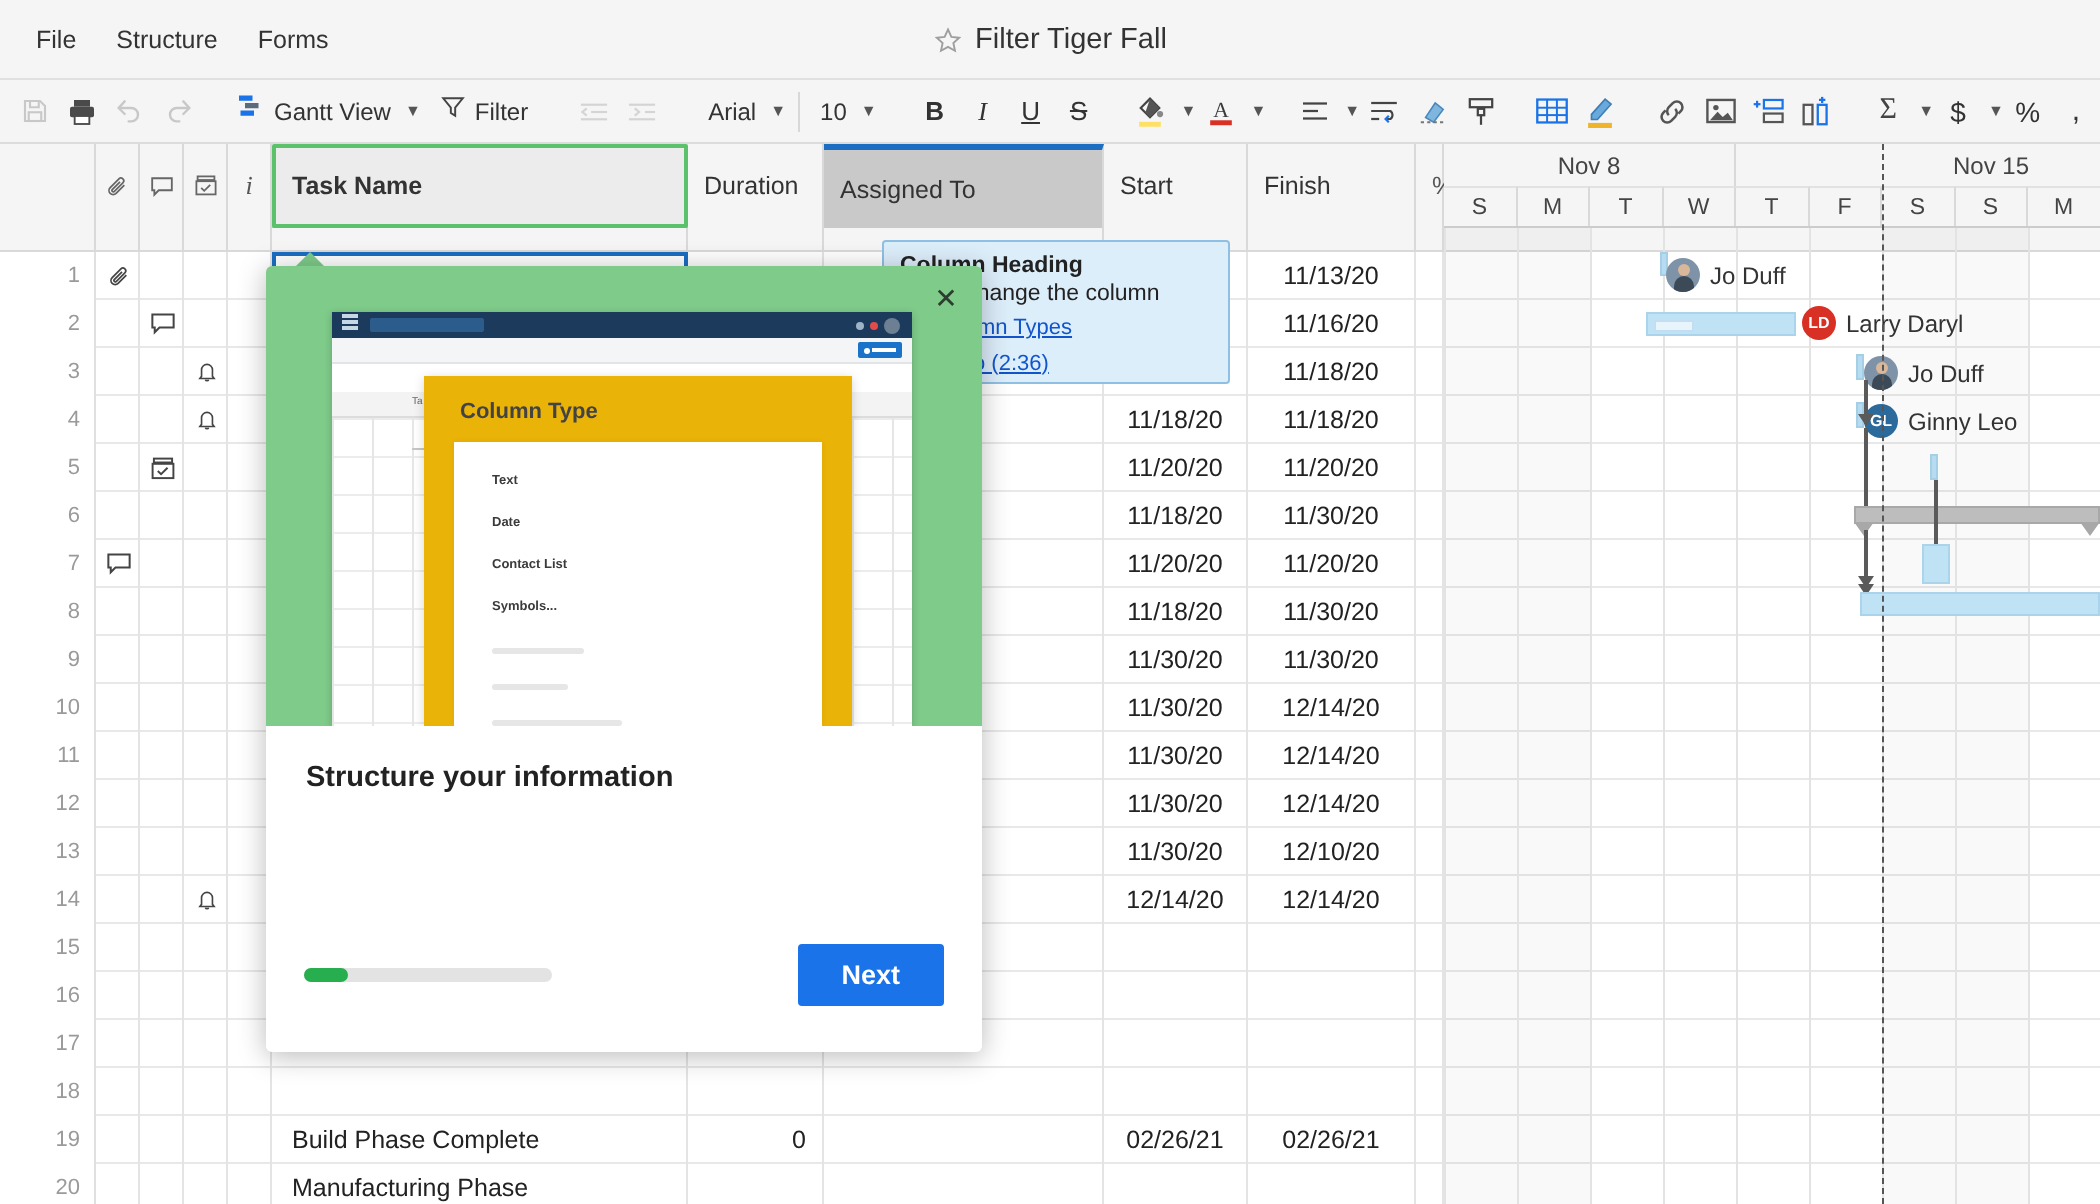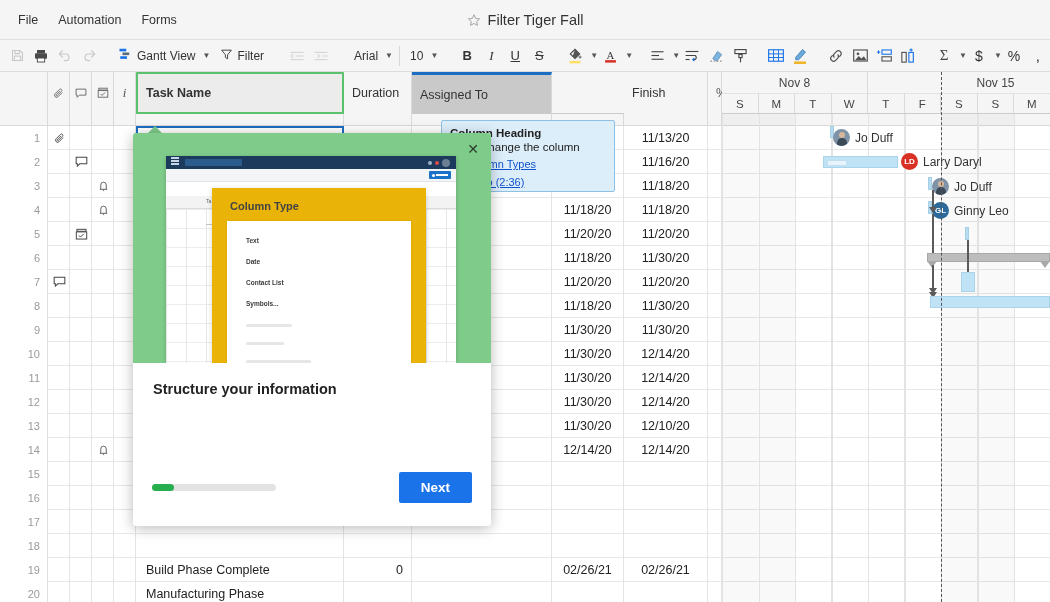--- a/index.html
+++ b/index.html
@@ -277,21 +277,21 @@
   }
 </style>
 </head>
 <body>
 
 <div id="app">
 
   <div class="menubar">
     <div class="menu-items">
       <div class="menu-item">File</div>
-      <div class="menu-item">Automation</div>
+      <div class="menu-item">Structure</div>
       <div class="menu-item">Forms</div>
     </div>
     <div class="doc-title">
       <div class="doc-title-inner">
         <span class="star-icon">
           <svg width="14" height="14" viewBox="0 0 24 24" fill="none" stroke="#9e9e9e" stroke-width="1.6">
             <polygon points="12,3 14.9,9.3 21.6,10.1 16.6,14.6 18,21.2 12,17.9 6,21.2 7.4,14.6 2.4,10.1 9.1,9.3"></polygon>
           </svg>
         </span>
         <span class="doc-title-text">Filter Tiger Fall</span>
@@ -526,20 +526,21 @@
       <svg width="12" height="12" viewBox="0 0 20 20" fill="none" stroke="#666" stroke-width="1.5">
         <rect x="3" y="2" width="14" height="3"></rect>
           <rect x="2" y="6" width="16" height="11"></rect>
         <polyline points="6,11.5 8.5,14 13.5,9"></polyline>
       </svg>
     </div>
     <div class="gh-cell icon-col" style="left:114px;width:22px;font-style:italic;color:#555;font-family:'Liberation Serif',serif;font-size:13px">i</div>
     <div class="gh-cell gh-sel pad" style="left:136px;width:208px;font-weight:bold;">Task Name</div>
     <div class="gh-cell pad" style="left:344px;width:68px;">Duration</div>
     <div class="gh-cell gh-active pad" style="left:412px;width:140px;">Assigned To</div>
+    <div class="gh-cell pad" style="left:552px;width:72px;">Start</div>
     <div class="gh-cell pad" style="left:624px;width:84px;">Finish</div>
     <div class="gh-cell pad" style="left:708px;width:14px;color:#555;">%</div>
   </div>
 
   <div class="tl-head">
     <div class="tl-week" style="left:0;width:146px">Nov 8</div>
     <div class="tl-week" style="left:146px;width:256px">Nov 15</div>
     <div class="tl-day" style="left:0">S</div>
     <div class="tl-day" style="left:36.5px">M</div>
     <div class="tl-day" style="left:73px">T</div>

